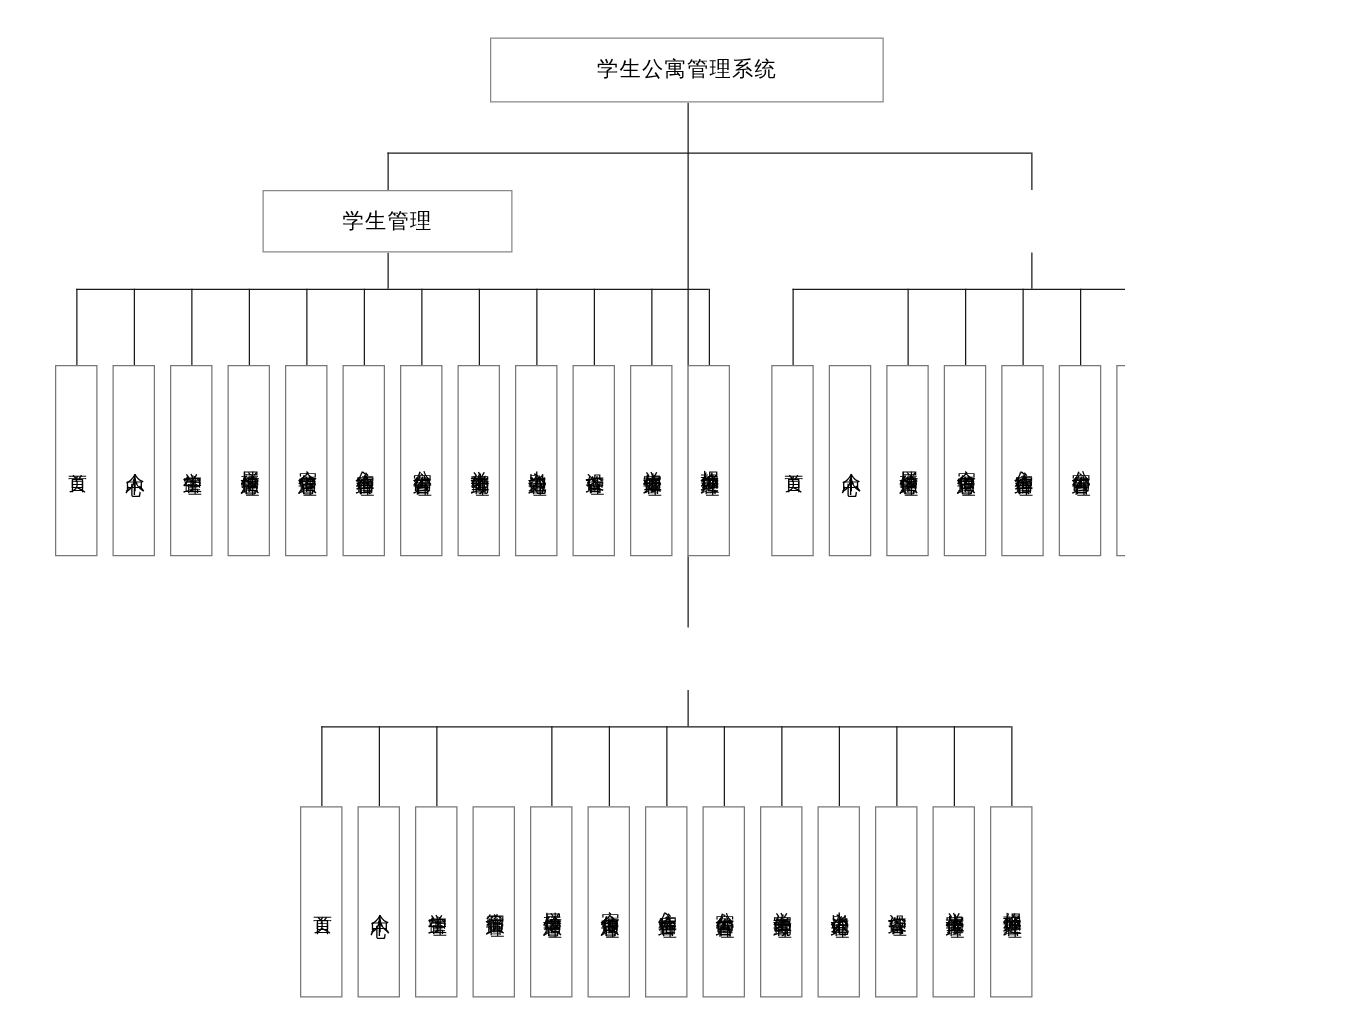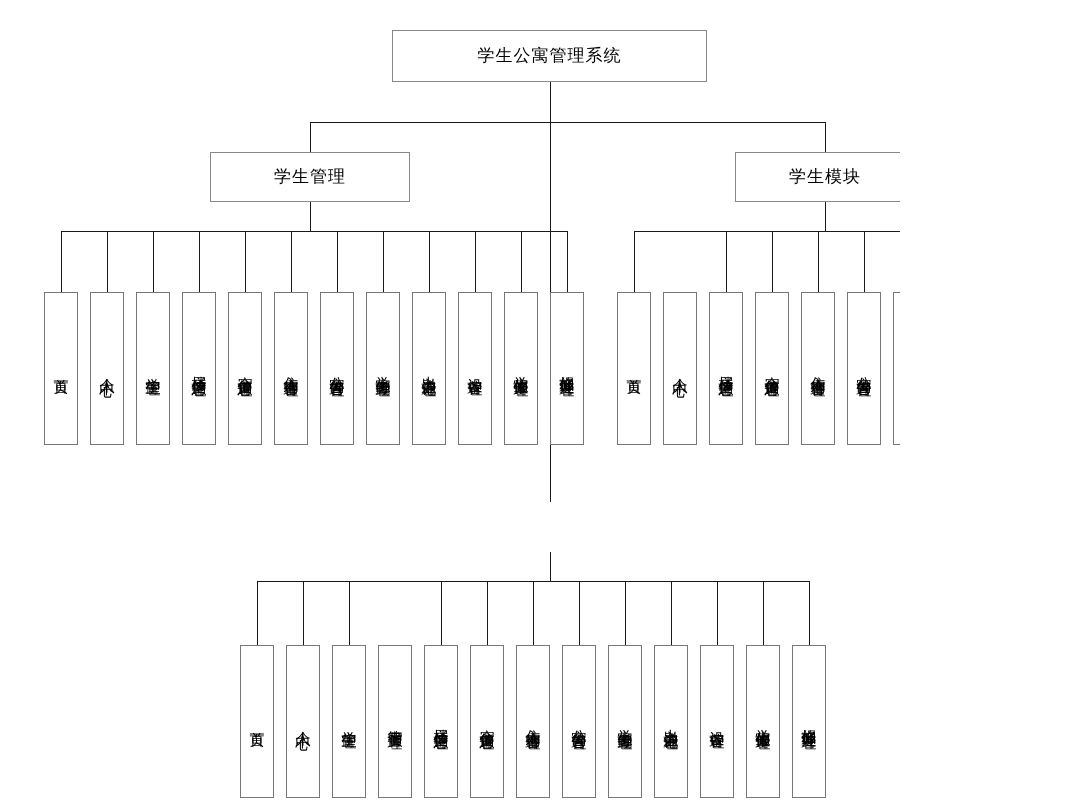--- a/index.html
+++ b/index.html
@@ -118,23 +118,20 @@
     </div>
 
   <div class="node root" id="node-root" style="left: 392px; top: 30px; width: 315px; height: 52px;">
     <span>学生公寓管理系统</span>
   </div>
 
   <div class="node module" id="node-module-0" style="left: 210px; top: 152px; width: 200px; height: 50px;">
     <span>学生管理</span>
   </div>
 
-  <div class="node module" id="node-module-1" style="left: 735px; top: 152px; width: 180px; height: 50px;">
-    <span>学生模块</span>
-  </div>
 
 
   <div id="leaf-row-0">
       <div class="leaf" style="left: 44px; top: 292px; width: 34px; height: 153px;">
         <span class="vtext">首页</span>
       </div>
       <div class="leaf" style="left: 90px; top: 292px; width: 34px; height: 153px;">
         <span class="vtext">个人中心</span>
       </div>
       <div class="leaf" style="left: 136px; top: 292px; width: 34px; height: 153px;">

